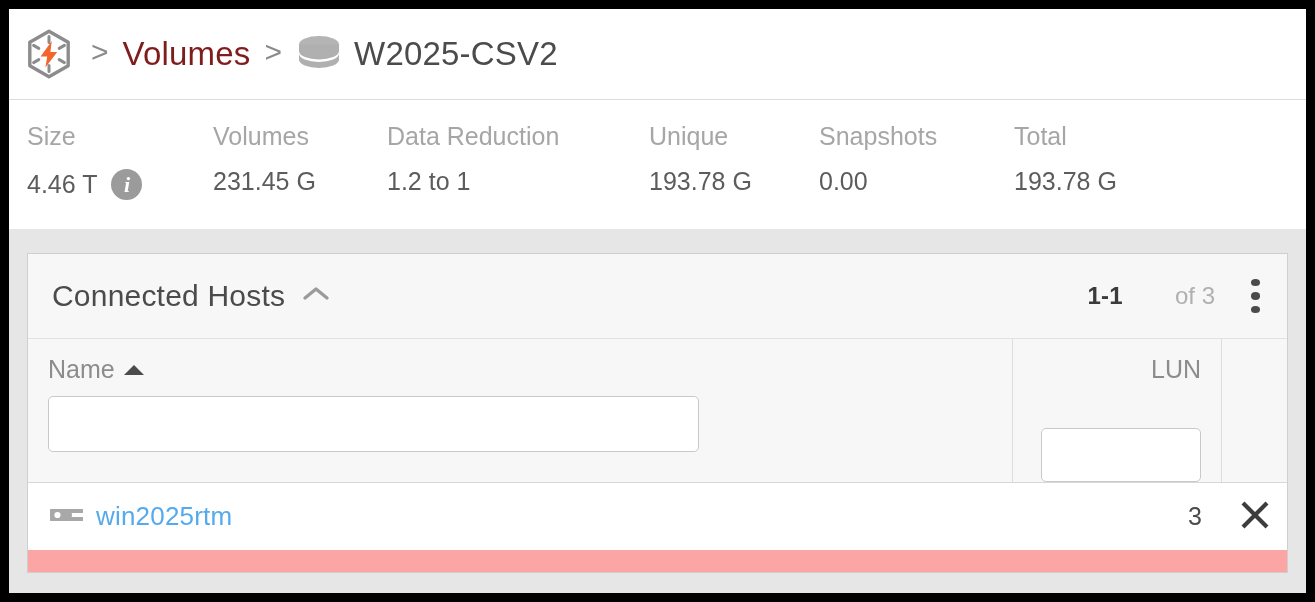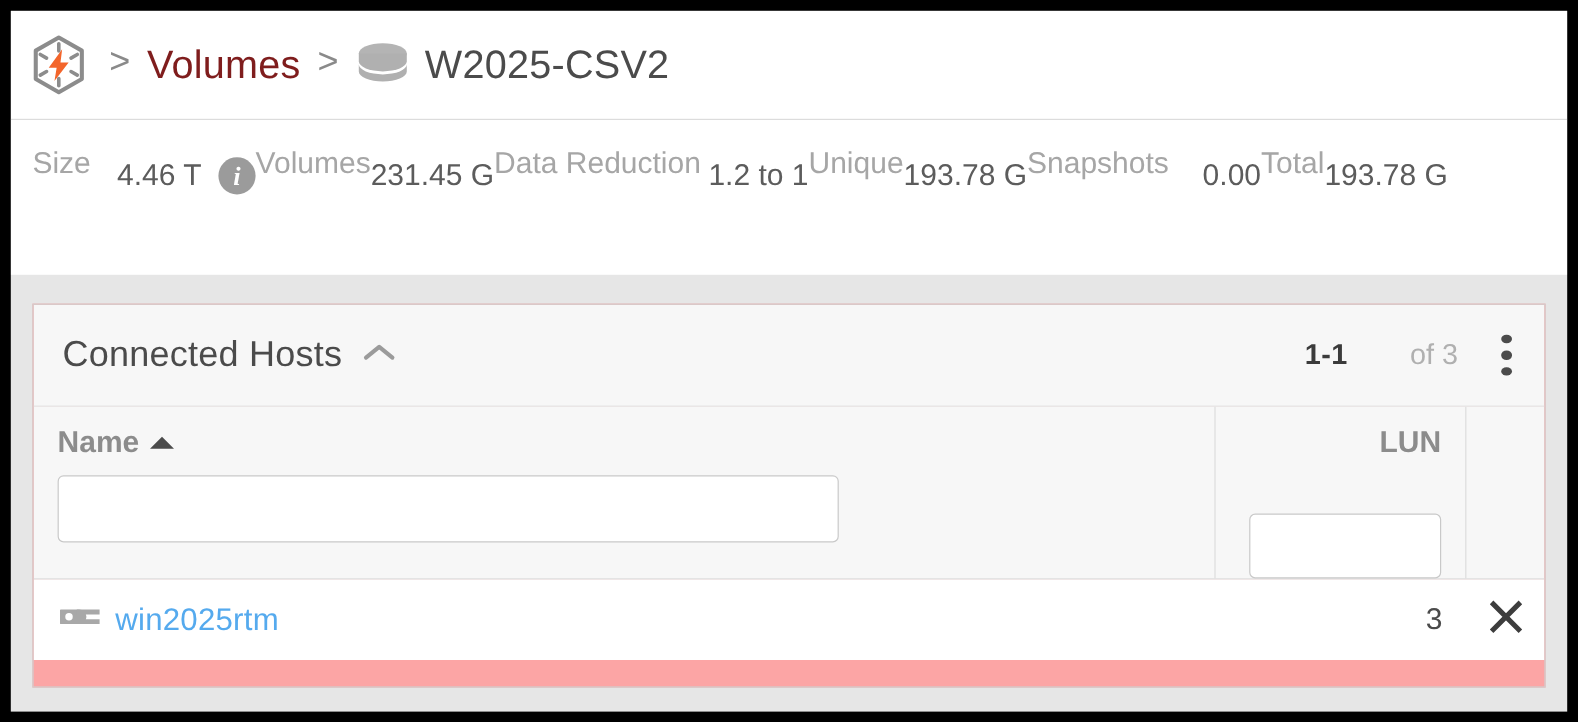--- a/index.html
+++ b/index.html
@@ -79,22 +79,21 @@
   .stats-strip {
     height: 129px;
     background: #ffffff;
     display: flex;
     align-items: flex-start;
     padding: 24px 0 0 18px;
     box-sizing: border-box;
   }
   .stat-block {
     display: flex;
-    flex-direction: row;
-    justify-content: space-between;
+    flex-direction: column;
   }
   .stat-label {
     color: #a6a6a6;
     font-size: 25px;
     font-weight: 400;
     line-height: 1;
     margin-bottom: 20px;
     white-space: nowrap;
   }
   .stat-value-row {
@@ -220,21 +219,21 @@
     border-right: 1px solid #dddddd;
     align-items: flex-end;
     gap: 32px;
   }
   .th-action {
     flex: 0 0 65px;
   }
   .th-label {
     color: #8c8c8c;
     font-size: 25px;
-    font-weight: 700;
+    font-weight: 400;
     display: flex;
     align-items: center;
     margin-bottom: 14px;
     line-height: 1;
   }
   .sort-caret {
     margin-left: 6px;
     display: inline-block;
   }
   .filter-input {

